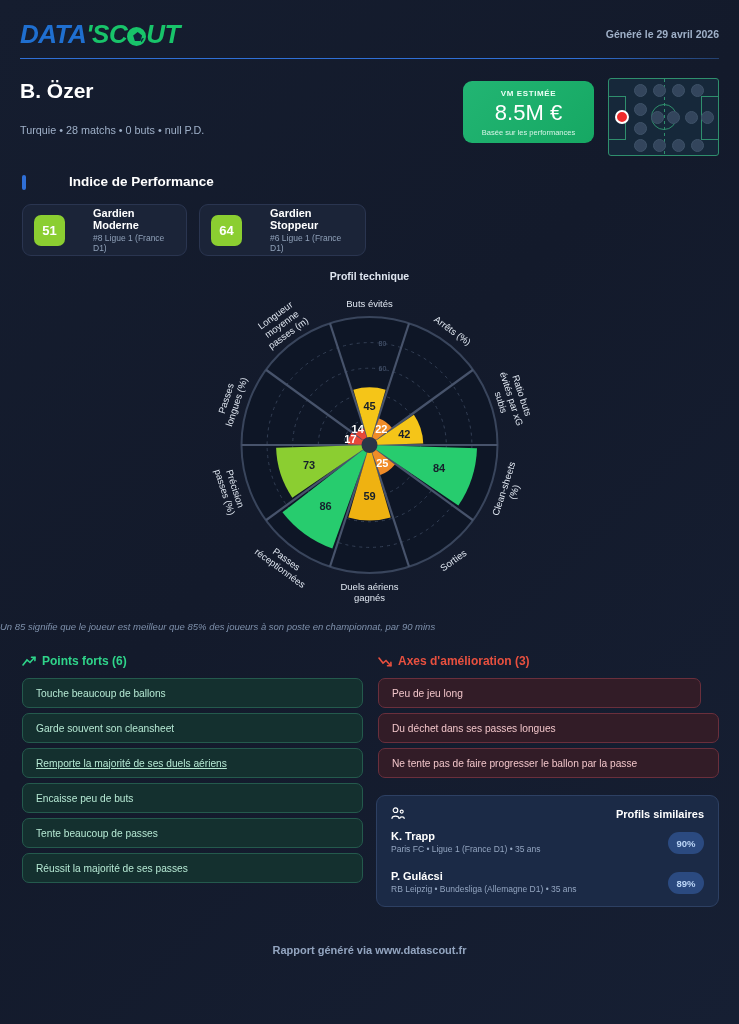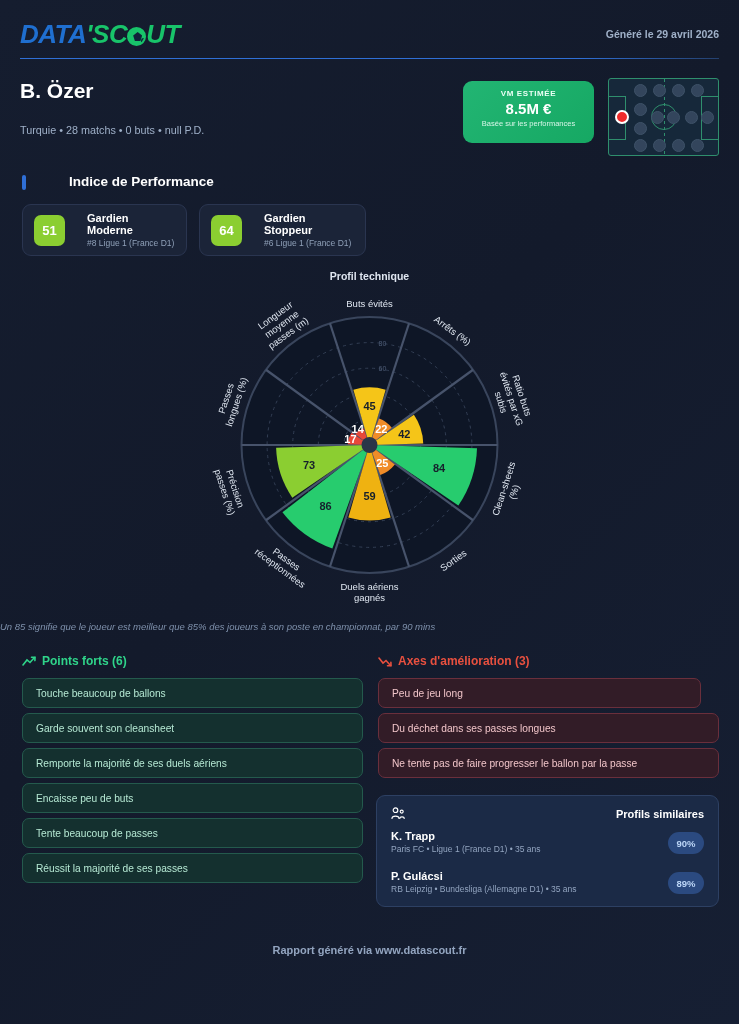--- a/index.html
+++ b/index.html
@@ -33,21 +33,21 @@
 
   
   .pname { position:absolute; left:20px; top:79px; font-size:21px; font-weight:bold; color:#fff; }
   .pmeta1 { position:absolute; left:20px; top:108px; font-size:10.8px; color:#9fb0c8; }
   .pmeta2 { position:absolute; left:20px; top:124px; font-size:10.8px; color:#9fb0c8; }
 
   .vmcard { position:absolute; left:463px; top:81px; width:131px; height:62px;
             background:linear-gradient(135deg,#22b573,#16a863); border-radius:9px;
             text-align:center; padding-top:8px; }
   .vmlabel { font-size:8px; font-weight:bold; color:#eafff5; letter-spacing:0.6px; }
-  .vmval { font-size:15px; font-weight:bold; color:#fff; margin-top:2px; }
+  .vmval { font-size:22px; font-weight:normal; color:#fff; margin-top:2px; }
   .vmsub { font-size:7.5px; color:#d6f5e7; margin-top:2px; }
 
   .pitch { position:absolute; left:608px; top:78px; width:111px; height:78px;
            background:#16283a; border:1.5px solid #2f8f6d; border-radius:3px; }
   .pitch .midline { position:absolute; left:50%; top:0; width:1px; height:100%;
            background:repeating-linear-gradient(#2f8f6d 0 3px, transparent 3px 6px); }
   .pitch .circle { position:absolute; left:50%; top:50%; width:26px; height:26px;
            margin:-13px 0 0 -13px; border:1.5px solid #2f8f6d; border-radius:50%; }
   .pitch .box { position:absolute; top:17px; width:17px; height:44px; border:1.5px solid #2f8f6d; }
   .pitch .box.l { left:0; border-left:none; }
@@ -60,21 +60,21 @@
   .sect { position:absolute; font-size:13.5px; font-weight:bold; color:#fff;padding-left:36px; }
   .sect .bar { position:absolute; left:-11px; top:1px; width:3.5px; height:15px;
                background:#2f6fd6; border-radius:2px; }
 
   
   .idxcard { position:absolute; height:52px; background:#1b2438; border:1px solid #2a3550;
              border-radius:9px; display:flex; align-items:center; padding:0 11px; }
   .idxbadge { width:31px; height:31px; border-radius:7px; background:#8bce31;
               display:flex; align-items:center; justify-content:center;
               font-size:13px; font-weight:bold; color:#fff; flex:none; }
-  .idxtxt { margin-left:22px; }
+  .idxtxt { margin-left:28px; }
   .idxname { font-size:11px; font-weight:bold; color:#fff; }
   .idxrank { font-size:8.5px; color:#8fa0b8; margin-top:2px; }
   .radartitle { position:absolute; left:0; top:0; width:739px; text-align:center;
                 font-size:10.5px; font-weight:bold; color:#dfe6f0; }
   .radarnote { position:absolute; left:0; top:615px; width:739px; text-align:left;
                font-size:9.5px; font-style:italic; color:#7e90ab; }
 
   
   .listhead { position:absolute; font-size:12px; font-weight:bold; display:flex;
               align-items:center; gap:6px; }
@@ -255,21 +255,21 @@
   <div class="listhead pos" style="left:22px;top:654px;">
     <svg width="14" height="11" viewBox="0 0 14 11">
       <path d="M1 9 L5 4 L8 6.5 L12.5 1.5" fill="none" stroke="#2fd48a" stroke-width="1.6" stroke-linecap="round"></path>
       <path d="M9.5 1.3 L13 1.2 L12.9 4.6" fill="none" stroke="#2fd48a" stroke-width="1.6" stroke-linecap="round"></path>
     </svg>
     <span>Points forts (6)</span>
   </div>
   <div id="strengths-list">
       <div class="li pos" style="left: 22px; width: 341px; top: 678px;">Touche beaucoup de ballons</div>
       <div class="li pos" style="left: 22px; width: 341px; top: 713px;">Garde souvent son cleansheet</div>
-      <div class="li pos" style="left: 22px; width: 341px; top: 748px;">Remporte la majorité de ses duels aériens</div>
+      <div class="li pos" style="left: 22px; width: 341px; top: 748px; text-decoration: underline;">Remporte la majorité de ses duels aériens</div>
       <div class="li pos" style="left: 22px; width: 341px; top: 783px;">Encaisse peu de buts</div>
       <div class="li pos" style="left: 22px; width: 341px; top: 818px;">Tente beaucoup de passes</div>
       <div class="li pos" style="left: 22px; width: 341px; top: 853px;">Réussit la majorité de ses passes</div>
     </div>
 
   <div class="listhead neg" style="left:378px;top:654px;">
     <svg width="14" height="11" viewBox="0 0 14 11">
       <path d="M1 2 L5 7 L8 4.5 L12.5 9.5" fill="none" stroke="#e8503f" stroke-width="1.6" stroke-linecap="round"></path>
       <path d="M9.5 9.7 L13 9.8 L12.9 6.4" fill="none" stroke="#e8503f" stroke-width="1.6" stroke-linecap="round"></path>
     </svg>

